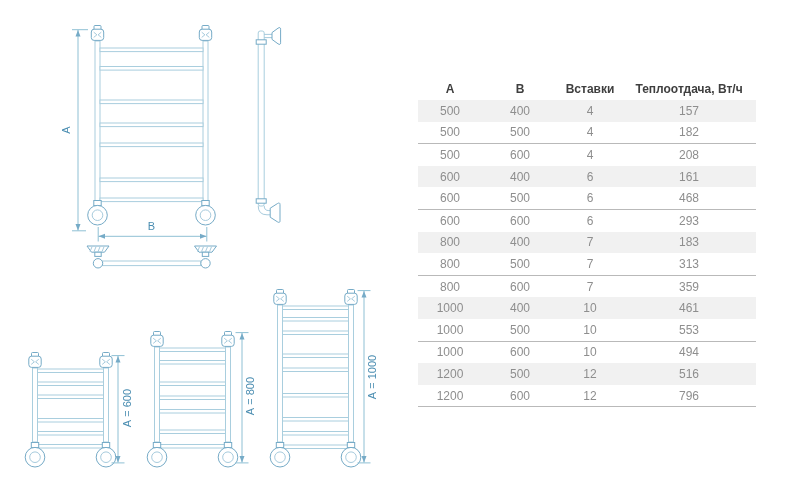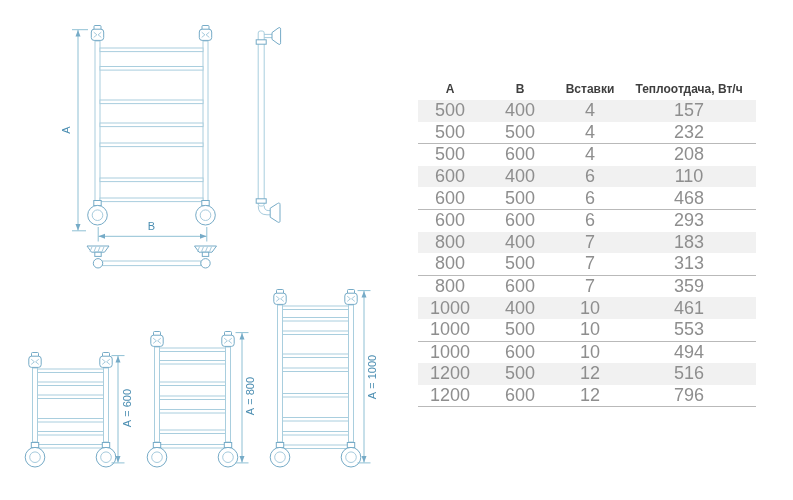--- a/index.html
+++ b/index.html
@@ -11,21 +11,21 @@
   .fit{fill:#ffffff;stroke:#76abc7;stroke-width:1;}
   .fitl{fill:none;stroke:#9cc4d8;stroke-width:0.9;}
   .dimln{stroke:#8fc0d4;stroke-width:1;fill:none;}
   .dimarr{fill:#76abc7;stroke:none;}
   .dimtx{fill:#4a8db1;font-family:"Liberation Sans",sans-serif;font-size:11px;}
   
   .spec-table{position:absolute;left:418px;top:78px;width:338px;}
   .spec-table table{width:100%;border-collapse:collapse;table-layout:fixed;}
   .spec-table th{font-size:12px;font-weight:bold;color:#3f3f3f;height:22px;
                  text-align:center;padding:0;vertical-align:middle;}
-  .spec-table td{font-size:18px;color:#8e8e8e;height:21.6px;text-align:center;
+  .spec-table td{font-size:12px;color:#8e8e8e;height:21.6px;text-align:center;
                  padding:0;vertical-align:middle;}
   .spec-table tr.shaded td{background:#f1f1f1;}
   .spec-table tr.ruled td{border-bottom:1px solid #b9b9b9;}
 </style>
 </head>
 <body>
 
 <div class="canvas">
 
   <svg class="drawing" viewBox="0 0 400 500" xmlns="http://www.w3.org/2000/svg">
@@ -192,33 +192,33 @@
           <tr class="shaded">
             <td>500</td>
             <td>400</td>
             <td>4</td>
             <td>157</td>
           </tr>
           <tr class="ruled">
             <td>500</td>
             <td>500</td>
             <td>4</td>
-            <td>232</td>
+            <td>182</td>
           </tr>
           <tr>
             <td>500</td>
             <td>600</td>
             <td>4</td>
             <td>208</td>
           </tr>
           <tr class="shaded">
             <td>600</td>
             <td>400</td>
             <td>6</td>
-            <td>110</td>
+            <td>161</td>
           </tr>
           <tr class="ruled">
             <td>600</td>
             <td>500</td>
             <td>6</td>
             <td>468</td>
           </tr>
           <tr>
             <td>600</td>
             <td>600</td>

